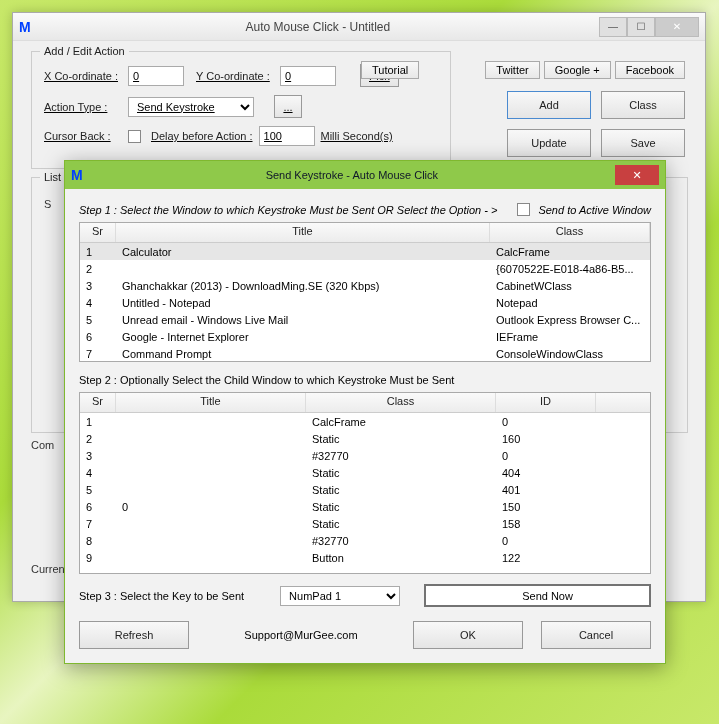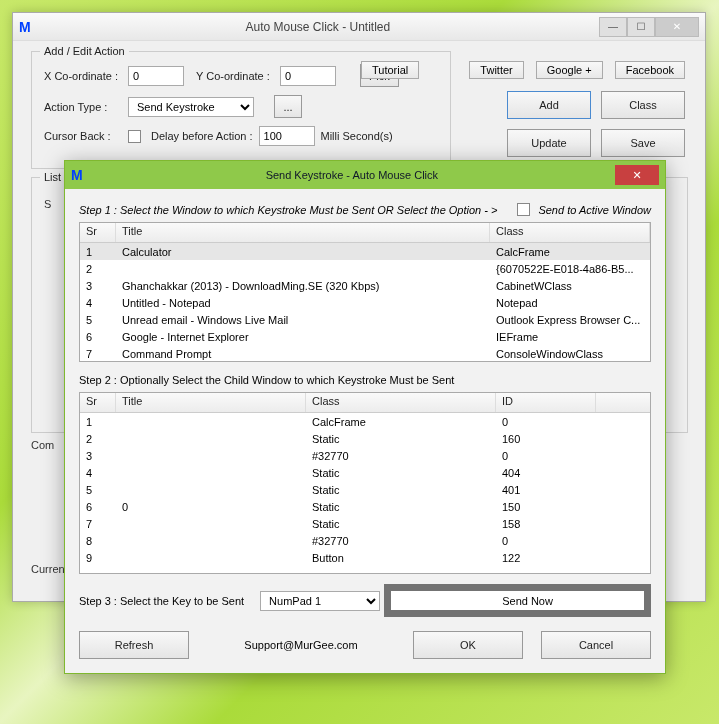--- a/index.html
+++ b/index.html
@@ -9,59 +9,59 @@
 .titlebar { height: 28px; background: linear-gradient(#fafafa,#e8e8e8); display: flex; align-items: center; padding: 0 6px; border-bottom: 1px solid #ddd; }
 .app-icon { color: #0040ff; font-weight: bold; font-size: 14px; margin-right: 6px; font-family: Arial; }
 .title-text { flex: 1; text-align: center; color: #444; font-size: 12px; }
 .win-controls { display: flex; gap: 0; }
 .win-btn { width: 28px; height: 20px; background: #e0e0e0; border: 1px solid #bbb; display: flex; align-items: center; justify-content: center; font-size: 10px; color: #555; cursor: pointer; }
 .win-btn.close { background: #ccc; color: #fff; width: 44px; }
 
 .main-body { padding: 10px 18px; }
 .fieldset { border: 1px solid #ccc; padding: 8px 12px 14px 12px; margin-bottom: 6px; }
 .fieldset-label { background: #f0f0f0; padding: 0 4px; position: relative; top: -15px; left: -4px; display: inline-block; color: #222; }
-.fieldset-inner { margin-top: -8px; }
+.fieldset-inner { margin-top: -8px; text-decoration: underline; }
 .row { display: flex; align-items: center; gap: 6px; margin-bottom: 8px; }
 .lbl { color: #222; }
 input[type=text], select { border: 1px solid #aaa; padding: 2px 4px; background: #fff; height: 20px; }
 .btn { background: linear-gradient(#f8f8f8,#e5e5e5); border: 1px solid #999; padding: 4px 10px; cursor: pointer; height: 23px; display: inline-flex; align-items: center; justify-content: center; color: #222; }
 .btn.small { padding: 2px 8px; }
 .btn-big { width: 84px; height: 28px; }
 .right-buttons { position: absolute; right: 20px; top: 78px; display: grid; grid-template-columns: 1fr 1fr; gap: 10px; }
-.top-links { position: absolute; right: 20px; top: 48px; display: flex; gap: 12px; }
+.top-links { position: absolute; right: 20px; top: 48px; display: flex; gap: 4px; }
 .link-btn { background: linear-gradient(#f8f8f8,#e8e8e8); border: 1px solid #aaa; padding: 2px 10px; font-size: 11px; cursor: pointer; }
 .tutorial-btn { position: absolute; left: 348px; top: 48px; }
 
 
 .dialog { position: absolute; left: 64px; top: 160px; width: 602px; background: #f2f2f2; border: 1px solid #7fb82f; box-shadow: 0 4px 20px rgba(0,0,0,0.35); }
 .dialog-titlebar { height: 28px; background: #8fc94a; display: flex; align-items: center; padding: 0 6px; }
 .dialog-title { flex: 1; text-align: center; color: #0f172a; font-size: 11px; }
 .dialog-close { width: 44px; height: 20px; background: #c84040; color: #fff; display: flex; align-items: center; justify-content: center; cursor: pointer; font-size: 11px; }
 .dialog-body { padding: 10px 14px 14px 14px; }
 .step-row { display: flex; align-items: center; gap: 8px; margin: 4px 0 6px 0; font-style: italic; }
 .checkbox { width: 13px; height: 13px; border: 1px solid #888; background: #fff; }
 
 .grid { background: #fff; border: 1px solid #aaa; height: 140px; overflow: hidden; position: relative; }
 .grid-header { display: flex; background: linear-gradient(#fafafa,#ececec); border-bottom: 1px solid #ccc; height: 20px; }
-.grid-header > div { padding: 2px 6px; border-right: 1px solid #ddd; color: #222; }
+.grid-header > div { padding: 2px 6px; border-right: 1px solid #ddd; color: #222; text-align: center; }
 .grid-rows { overflow-y: scroll; height: 118px; }
 .grid-row { display: flex; height: 17px; align-items: center; }
 .grid-row.selected { background: #e6e6e6; }
 .grid-row > div { padding: 0 6px; overflow: hidden; white-space: nowrap; text-overflow: ellipsis; }
 .grid ::-webkit-scrollbar { width: 16px; }
 .grid ::-webkit-scrollbar-track { background: #f0f0f0; border-left: 1px solid #ddd; }
 .grid ::-webkit-scrollbar-thumb { background: #cdcdcd; border: 1px solid #aaa; }
 
 .c-sr { width: 36px; } .c-title { flex: 1; } .c-class { width: 160px; }
 .d-sr { width: 36px; } .d-title { width: 190px; } .d-class { width: 190px; } .d-id { width: 100px; }
 
 .step2-label { margin: 12px 0 6px 0; display: block; }
-.bottom-row { display: flex; align-items: center; gap: 4px; margin-top: 10px; }
+.bottom-row { display: flex; align-items: center; gap: 24px; margin-top: 10px; }
 .btn-wide { width: 110px; height: 28px; }
-.send-now { flex: 1; height: 33px; border: 7px solid #737373; background: #fff; cursor: pointer; padding-left: 20px; }
+.send-now { flex: 1; height: 23px; border: 2px solid #737373; background: #fff; cursor: pointer; padding-left: 20px; }
 .partial { color: #333; }
 </style>
 </head>
 <body>
 
 <div class="main-window">
   <div class="titlebar">
     <span class="app-icon">M</span>
     <span class="title-text">Auto Mouse Click - Untitled</span>
     <div class="win-controls">

